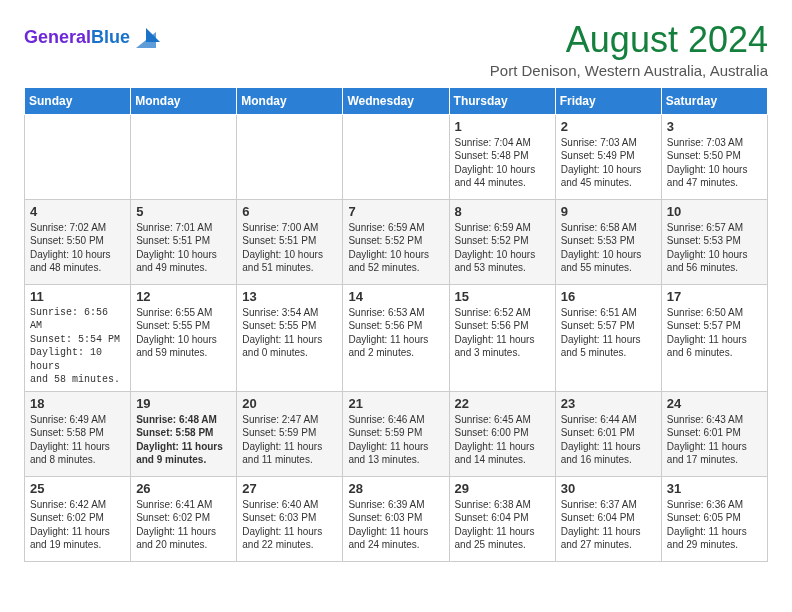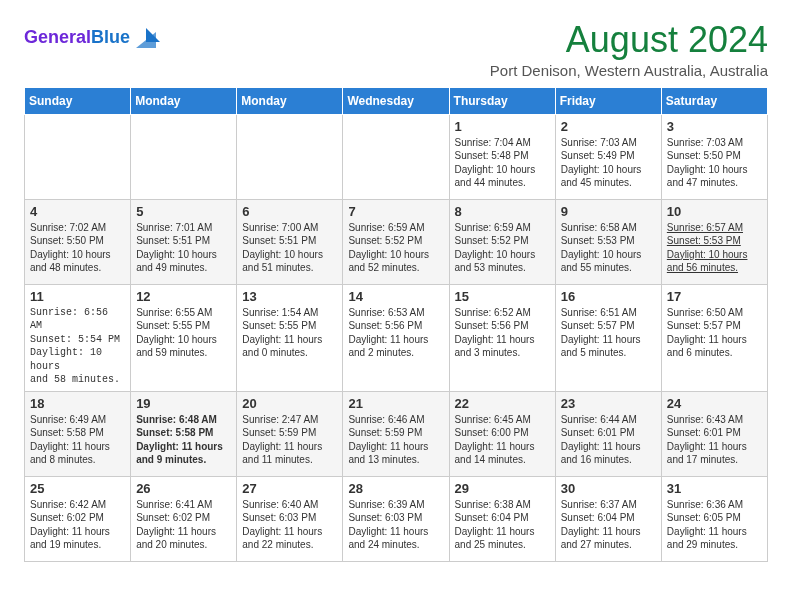--- a/index.html
+++ b/index.html
@@ -187,21 +187,21 @@
         </td>
         <td>
           <span class="day-number">9</span>
           <div class="cell-info" style="white-space: pre-line;">Sunrise: 6:58 AM
 Sunset: 5:53 PM
 Daylight: 10 hours
 and 55 minutes.</div>
         </td>
         <td>
           <span class="day-number">10</span>
-          <div class="cell-info" style="white-space: pre-line; text-decoration: underline;">Sunrise: 6:57 AM
+          <div class="cell-info" style="white-space: pre-line;">Sunrise: 6:57 AM
 Sunset: 5:53 PM
 Daylight: 10 hours
 and 56 minutes.</div>
         </td>
       </tr>
       <tr>
         <td>
           <span class="day-number">11</span>
           <div class="cell-info" style="white-space: pre-line; font-family: Liberation Mono, monospace;">Sunrise: 6:56 AM
 Sunset: 5:54 PM
@@ -210,21 +210,21 @@
         </td>
         <td>
           <span class="day-number">12</span>
           <div class="cell-info" style="white-space: pre-line;">Sunrise: 6:55 AM
 Sunset: 5:55 PM
 Daylight: 10 hours
 and 59 minutes.</div>
         </td>
         <td>
           <span class="day-number">13</span>
-          <div class="cell-info" style="white-space: pre-line;">Sunrise: 1:54 AM
+          <div class="cell-info" style="white-space: pre-line;">Sunrise: 3:54 AM
 Sunset: 5:55 PM
 Daylight: 11 hours
 and 0 minutes.</div>
         </td>
         <td>
           <span class="day-number">14</span>
           <div class="cell-info" style="white-space: pre-line;">Sunrise: 6:53 AM
 Sunset: 5:56 PM
 Daylight: 11 hours
 and 2 minutes.</div>

